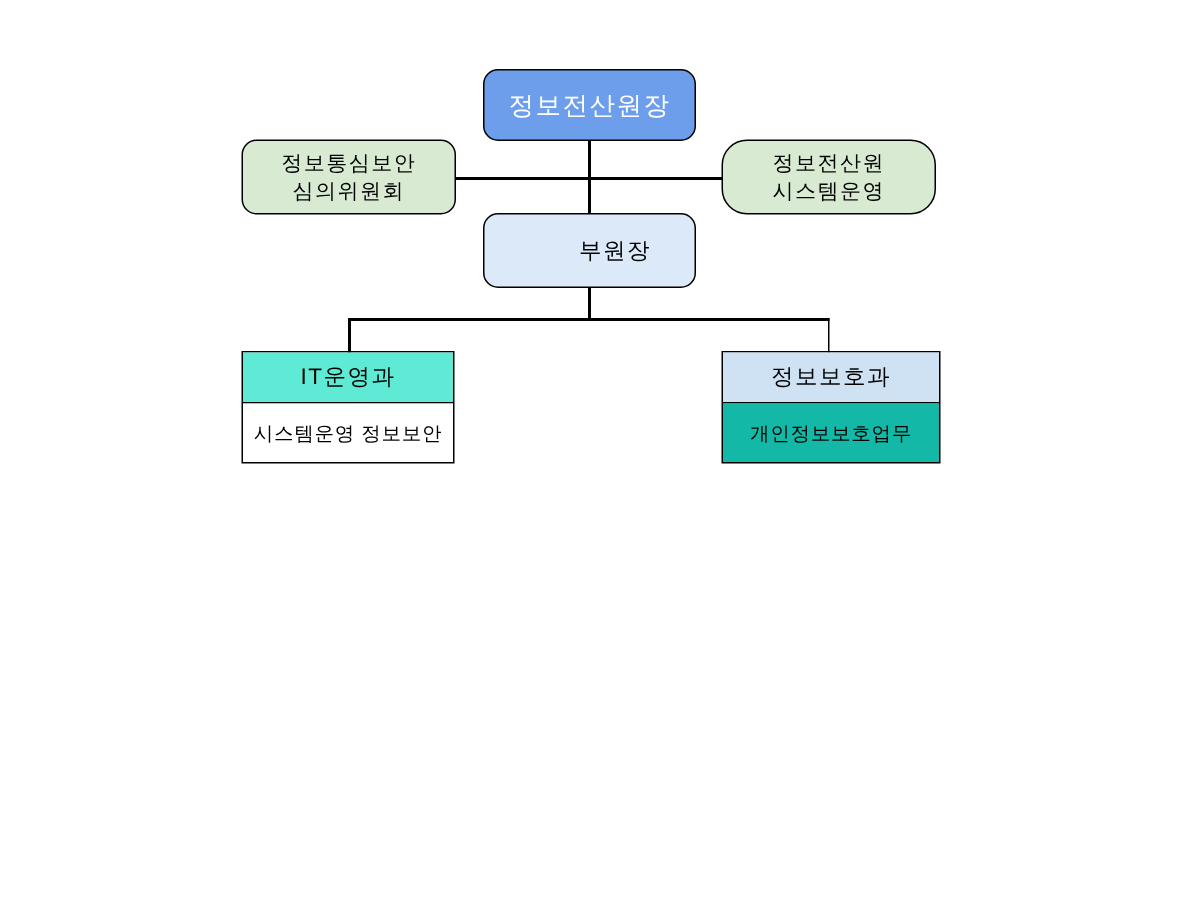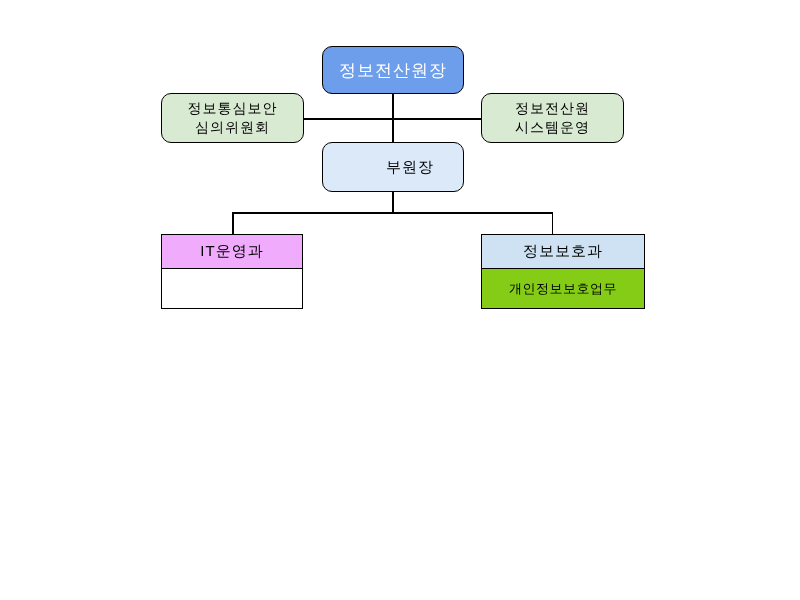--- a/index.html
+++ b/index.html
@@ -38,38 +38,38 @@
   .node-director {
     left: 322px; top: 46px; width: 142px; height: 48px;
     font-size: 17px; letter-spacing: 1px;
   }
   .node-security-committee {
     left: 161px; top: 93px; width: 143px; height: 50px;
     font-size: 14px; line-height: 19px; letter-spacing: 1px;
   }
   .node-steering-committee {
     left: 481px; top: 93px; width: 143px; height: 50px;
-    font-size: 14px; line-height: 19px; letter-spacing: 1px;
+    font-size: 14px; line-height: 19px; letter-spacing: 1px; border-radius: 17px;
   }
   .node-deputy {
     left: 322px; top: 142px; width: 142px; height: 50px;
     font-size: 15px; letter-spacing: 1px;
   }
   .dept {
     position: absolute;
     box-sizing: border-box;
     border: 1.5px solid #000000;
     z-index: 2;
     display: flex;
     flex-direction: column;
     text-align: center;
     color: #000000;
   }
   .dept-left  { left: 161px; top: 234px; width: 142px; height: 75px; }
-  .dept-right { left: 481px; top: 234px; width: 164px; height: 75px; }
+  .dept-right { left: 481px; top: 234px; width: 146px; height: 75px; }
   .dept-header {
     box-sizing: border-box;
     height: 34px;
     border-bottom: 1.5px solid #000000;
     display: flex;
     align-items: center;
     justify-content: center;
     font-size: 15px;
     letter-spacing: 1px;
   }
@@ -108,21 +108,22 @@
   <div class="node rounded node-steering-committee" style="background-color: rgb(217, 234, 211);">
     <span class="txt-line">정보전산원</span>
     <span class="txt-line">시스템운영</span>
   </div>
 
   <div class="node rounded node-deputy" style="background-color: rgb(219, 233, 249); padding-left: 34px;">
     <span>부원장</span>
   </div>
 
   <div class="dept dept-left">
-    <div class="dept-header" style="background-color: #f0abfc;">IT운영과</div>
+    <div class="dept-header" style="background-color: #5eead4;">IT운영과</div>
+    <div class="dept-body" style="background-color: rgb(255, 255, 255);">시스템운영 정보보안</div>
   </div>
 
   <div class="dept dept-right">
     <div class="dept-header" style="background-color: rgb(207, 226, 243);">정보보호과</div>
-    <div class="dept-body" style="background-color: #84cc16; text-align: center;">개인정보보호업무</div>
+    <div class="dept-body" style="background-color: #14b8a6; text-align: center;">개인정보보호업무</div>
   </div>
 
 </div>
 
 </body></html>

